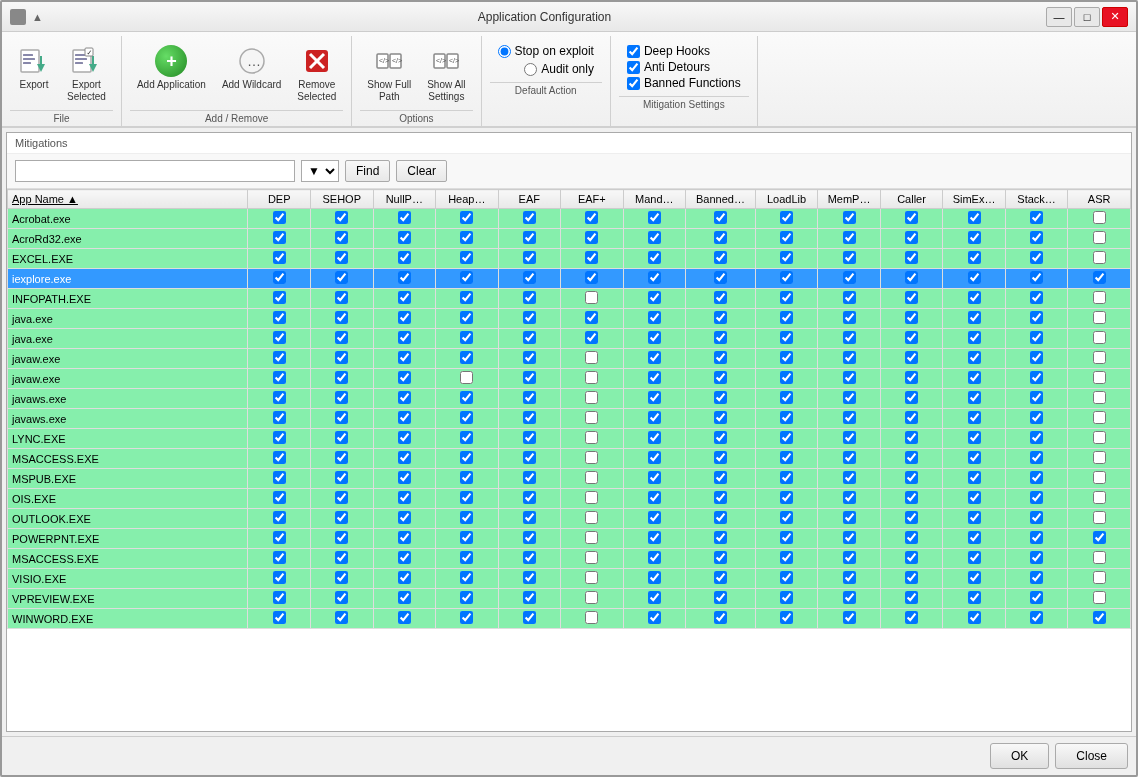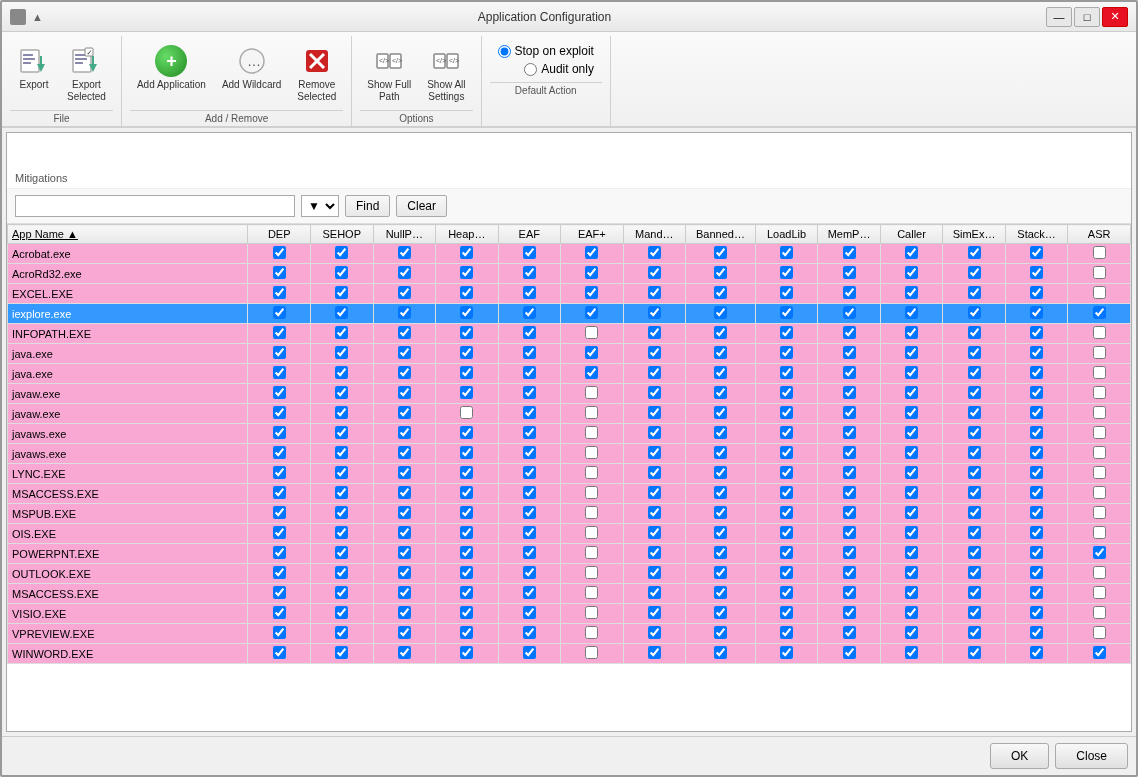--- a/index.html
+++ b/index.html
@@ -87,21 +87,21 @@
     thead { position: sticky; top: 0; background: #f5f5f5; z-index: 10; }
     thead th {
       border: 1px solid #ccc; padding: 3px 4px;
       background: linear-gradient(to bottom, #f8f8f8, #e8e8e8);
       white-space: nowrap; cursor: pointer; text-align: left;
       font-weight: normal; font-size: 11px;
     }
     .th-appname { width: 200px; min-width: 200px; text-decoration: underline; }
     .th-check { width: 52px; text-align: center; }
 
-    tbody tr { background: #f9a8d4; }
+    tbody tr { background: #86efac; }
     tbody tr.selected { background: #3399ff; color: white; padding-left: 48px; }
     tbody tr.selected td { color: white; }
     tbody td {
       border: 1px solid #ddd; padding: 2px 4px;
       white-space: nowrap;
     }
     .td-check { text-align: center; }
     .td-check input { margin: 0; }
     .td-appname { font-size: 11px; }
 
@@ -253,28 +253,45 @@
             <span>Stop on exploit</span>
           </label>
           <label class="radio-item">
             <input type="radio" name="default_action" style="">
             <span>Audit only</span>
           </label>
         </div>
         <div class="ribbon-label">Default Action</div>
       </div>
 
+      <div class="ribbon-group">
+        <div class="checkbox-group">
+          <label class="checkbox-item">
+            <input type="checkbox" checked="" style="">
+            <span>Deep Hooks</span>
+          </label>
+          <label class="checkbox-item">
+            <input type="checkbox" checked="" style="">
+            <span>Anti Detours</span>
+          </label>
+          <label class="checkbox-item">
+            <input type="checkbox" checked="" style="">
+            <span>Banned Functions</span>
+          </label>
+        </div>
+        <div class="ribbon-label">Mitigation Settings</div>
+      </div>
 
     </div>
   </div>
 
   <div style="flex:1; overflow:hidden; display:flex; flex-direction:column; background:#f0f0f0; padding:4px;">
     <div style="flex:1; border:1px solid #aaa; background:white; display:flex; flex-direction:column; overflow:hidden;">
 
-      <div style="padding:4px 8px; font-size:11px; color:#555; border-bottom:1px solid #eee;margin-top:35px;">Mitigations</div>
+      <div style="padding:4px 8px; font-size:11px; color:#555; border-bottom:1px solid #eee;">Mitigations</div>
 
       <div class="search-bar">
         <input class="search-input" type="text" placeholder="" style="">
         <select class="search-dropdown">
           <option>▼</option>
         </select>
         <button class="search-btn">Find</button>
         <button class="search-btn">Clear</button>
       </div>
 
@@ -551,52 +568,52 @@
                 <td class="td-check"><input type="checkbox" checked="" style=""></td>
                 <td class="td-check"><input type="checkbox" checked="" style=""></td>
                 <td class="td-check"><input type="checkbox" checked="" style=""></td>
                 <td class="td-check"><input type="checkbox" checked="" style=""></td>
                 <td class="td-check"><input type="checkbox" checked="" style=""></td>
                 <td class="td-check"><input type="checkbox" checked="" style=""></td>
                 <td class="td-check"><input type="checkbox" checked="" style=""></td>
                 <td class="td-check"><input type="checkbox" style=""></td>
               </tr>
               <tr>
+                <td class="td-appname">OUTLOOK.EXE</td>
+                <td class="td-check"><input type="checkbox" checked="" style=""></td>
+                <td class="td-check"><input type="checkbox" checked="" style=""></td>
+                <td class="td-check"><input type="checkbox" checked="" style=""></td>
+                <td class="td-check"><input type="checkbox" checked="" style=""></td>
+                <td class="td-check"><input type="checkbox" checked="" style=""></td>
+                <td class="td-check"><input type="checkbox" style=""></td>
+                <td class="td-check"><input type="checkbox" checked="" style=""></td>
+                <td class="td-check"><input type="checkbox" checked="" style=""></td>
+                <td class="td-check"><input type="checkbox" checked="" style=""></td>
+                <td class="td-check"><input type="checkbox" checked="" style=""></td>
+                <td class="td-check"><input type="checkbox" checked="" style=""></td>
+                <td class="td-check"><input type="checkbox" checked="" style=""></td>
+                <td class="td-check"><input type="checkbox" checked="" style=""></td>
+                <td class="td-check"><input type="checkbox" style=""></td>
+              </tr>
+              <tr>
                 <td class="td-appname">POWERPNT.EXE</td>
                 <td class="td-check"><input type="checkbox" checked="" style=""></td>
                 <td class="td-check"><input type="checkbox" checked="" style=""></td>
                 <td class="td-check"><input type="checkbox" checked="" style=""></td>
                 <td class="td-check"><input type="checkbox" checked="" style=""></td>
                 <td class="td-check"><input type="checkbox" checked="" style=""></td>
                 <td class="td-check"><input type="checkbox" style=""></td>
                 <td class="td-check"><input type="checkbox" checked="" style=""></td>
                 <td class="td-check"><input type="checkbox" checked="" style=""></td>
                 <td class="td-check"><input type="checkbox" checked="" style=""></td>
                 <td class="td-check"><input type="checkbox" checked="" style=""></td>
                 <td class="td-check"><input type="checkbox" checked="" style=""></td>
                 <td class="td-check"><input type="checkbox" checked="" style=""></td>
                 <td class="td-check"><input type="checkbox" checked="" style=""></td>
                 <td class="td-check"><input type="checkbox" checked="" style=""></td>
-              </tr>
-              <tr>
-                <td class="td-appname">OUTLOOK.EXE</td>
-                <td class="td-check"><input type="checkbox" checked="" style=""></td>
-                <td class="td-check"><input type="checkbox" checked="" style=""></td>
-                <td class="td-check"><input type="checkbox" checked="" style=""></td>
-                <td class="td-check"><input type="checkbox" checked="" style=""></td>
-                <td class="td-check"><input type="checkbox" checked="" style=""></td>
-                <td class="td-check"><input type="checkbox" style=""></td>
-                <td class="td-check"><input type="checkbox" checked="" style=""></td>
-                <td class="td-check"><input type="checkbox" checked="" style=""></td>
-                <td class="td-check"><input type="checkbox" checked="" style=""></td>
-                <td class="td-check"><input type="checkbox" checked="" style=""></td>
-                <td class="td-check"><input type="checkbox" checked="" style=""></td>
-                <td class="td-check"><input type="checkbox" checked="" style=""></td>
-                <td class="td-check"><input type="checkbox" checked="" style=""></td>
-                <td class="td-check"><input type="checkbox" style=""></td>
               </tr>
               <tr>
                 <td class="td-appname">MSACCESS.EXE</td>
                 <td class="td-check"><input type="checkbox" checked="" style=""></td>
                 <td class="td-check"><input type="checkbox" checked="" style=""></td>
                 <td class="td-check"><input type="checkbox" checked="" style=""></td>
                 <td class="td-check"><input type="checkbox" checked="" style=""></td>
                 <td class="td-check"><input type="checkbox" checked="" style=""></td>
                 <td class="td-check"><input type="checkbox" style=""></td>
                 <td class="td-check"><input type="checkbox" checked="" style=""></td>

